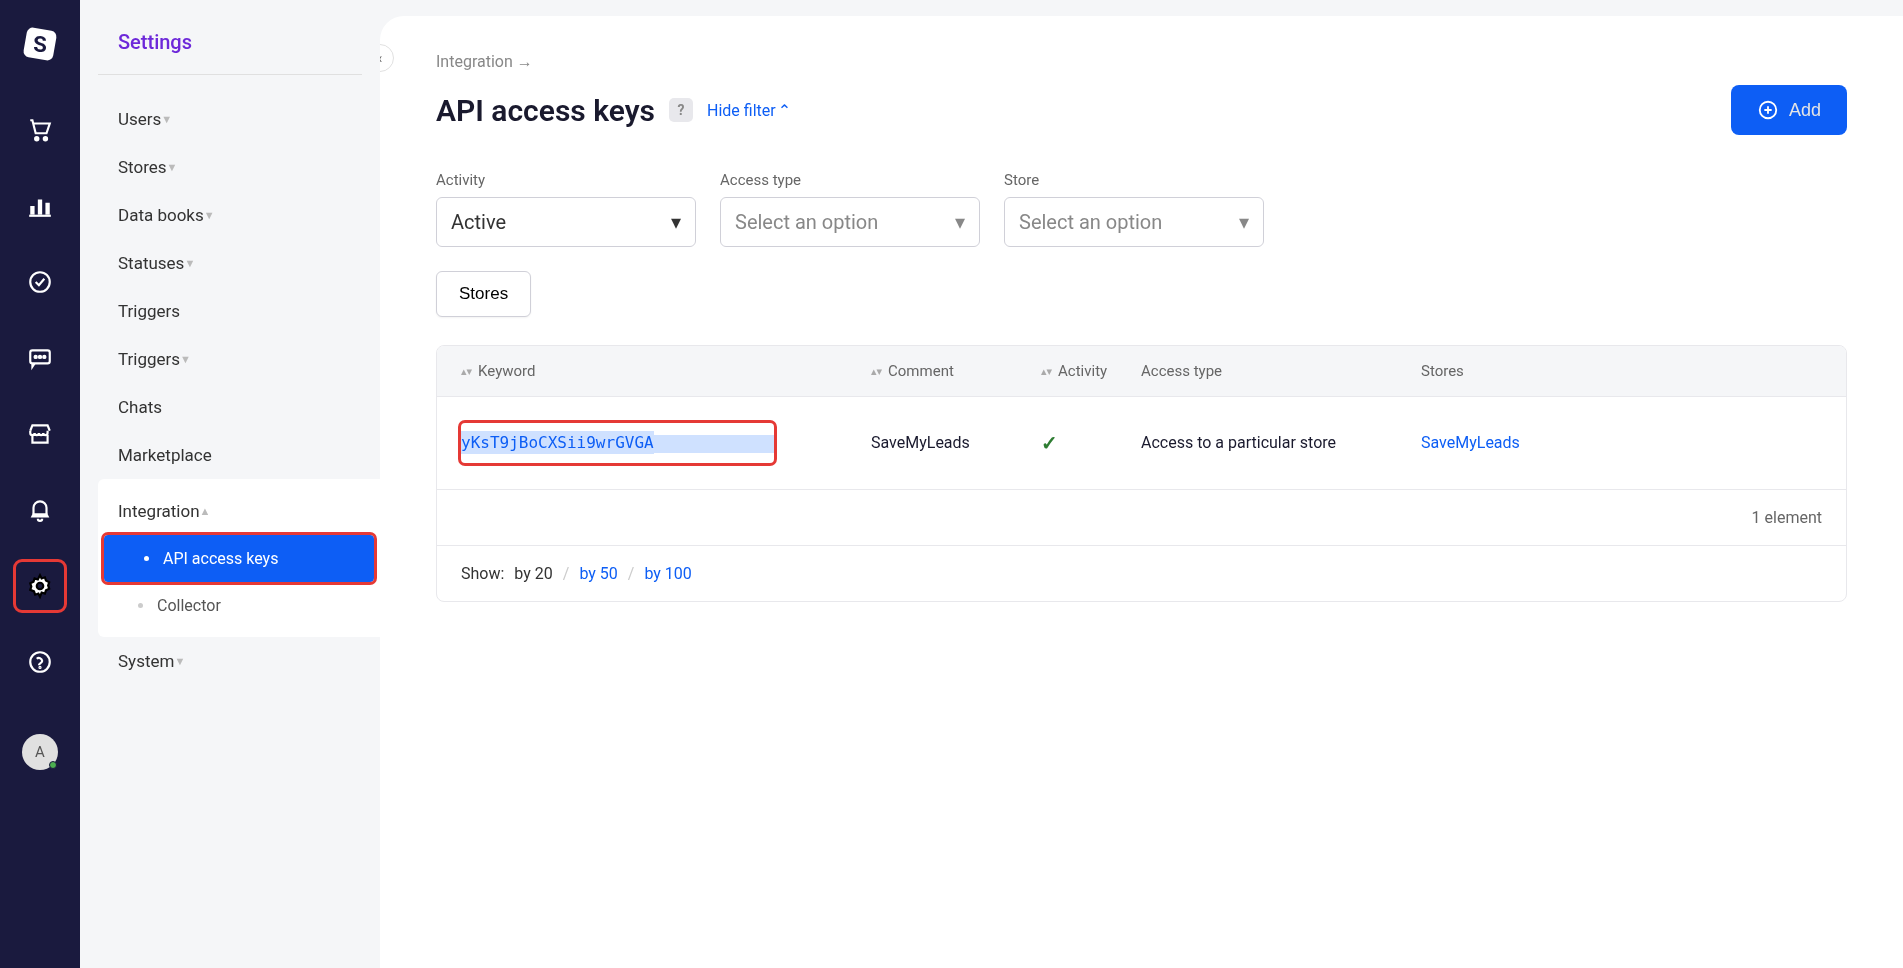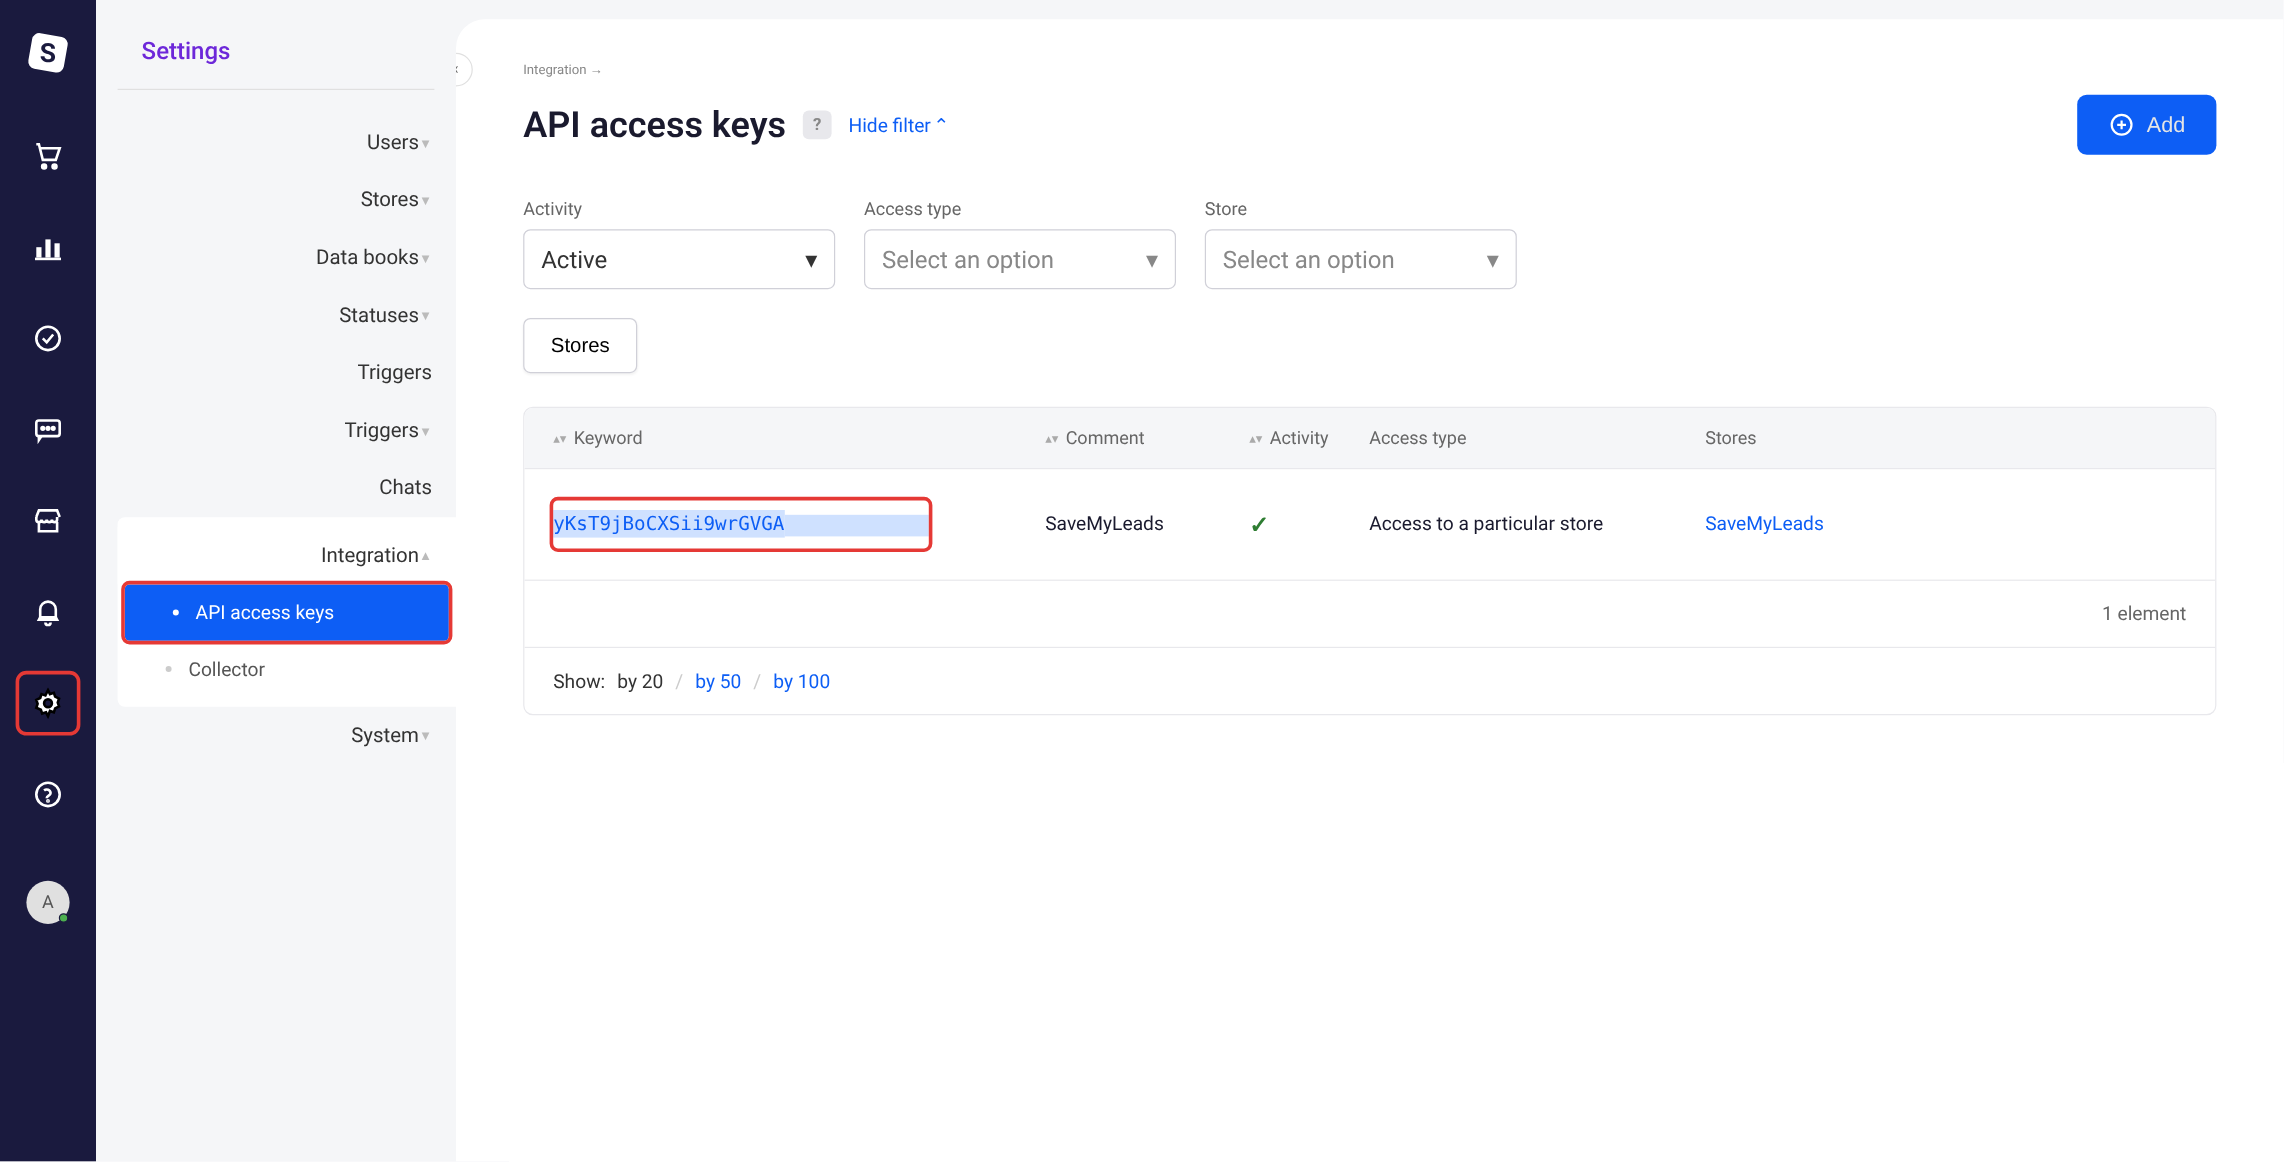--- a/index.html
+++ b/index.html
@@ -8,31 +8,31 @@
 .nav-rail { width: 80px; background: #1a1a3e; display: flex; flex-direction: column; align-items: center; padding-top: 20px; gap: 28px; flex-shrink: 0; }
 .nav-rail-item { width: 48px; height: 48px; display: flex; align-items: center; justify-content: center; color: #fff; cursor: pointer; border-radius: 6px; }
 .nav-rail-item.active { outline: 3px solid #e53935; outline-offset: 0; }
 .nav-rail-item svg { width: 26px; height: 26px; }
 .logo-item { margin-bottom: 10px; }
 .logo-item svg { width: 40px; height: 40px; }
 .avatar { width: 36px; height: 36px; border-radius: 50%; background: #e0e0e0; color: #555; display: flex; align-items: center; justify-content: center; font-size: 15px; position: relative; margin-top: 20px; }
 .avatar-dot { position: absolute; bottom: 1px; right: 1px; width: 8px; height: 8px; background: #4caf50; border-radius: 50%; border: 1px solid #1a1a3e; }
 .settings-panel { width: 300px; background: #f5f6f8; padding: 30px 0 30px 18px; flex-shrink: 0; overflow-y: auto; }
 .settings-title { font-size: 20px; font-weight: 500; color: #6d28d9; padding: 0 20px 20px; border-bottom: 1px solid #e0e0e0; margin-bottom: 20px; margin-right: 18px; }
-.settings-group { padding: 14px 20px; display: flex; justify-content: flex-end; align-items: center; cursor: pointer; color: #333; font-size: 17px; }
+.settings-group { padding: 14px 20px; display: flex; justify-content: flex-start; align-items: center; cursor: pointer; color: #333; font-size: 17px; }
 .settings-group .chev { color: #bbb; font-size: 11px; }
 .settings-sub { background: #fff; border-radius: 6px 0 0 6px; margin-left: 0; padding: 8px 0; }
 .settings-sub .settings-group { background: #fff; }
 .settings-sub-item { padding: 14px 20px 14px 40px; display: flex; align-items: center; gap: 14px; cursor: pointer; font-size: 16px; color: #555; }
 .settings-sub-item .dot { width: 5px; height: 5px; border-radius: 50%; background: #ccc; }
 .settings-sub-item.active { background: #0d5ef5; color: #fff; outline: 3px solid #e53935; outline-offset: 0; margin: 0 6px; border-radius: 4px; }
 .settings-sub-item.active .dot { background: #fff; }
 .main { flex: 1; background: #fff; border-radius: 24px 0 0 0; padding: 36px 56px; position: relative; overflow-y: auto; margin-top: 16px; }
 .collapse-btn { position: absolute; left: -14px; top: 28px; width: 28px; height: 28px; background: #fff; border: 1px solid #e0e0e0; border-radius: 50%; display: flex; align-items: center; justify-content: center; cursor: pointer; font-size: 14px; color: #666; }
-.breadcrumb { color: #888; font-size: 11px; margin-bottom: 14px; }
+.breadcrumb { color: #888; font-size: 16px; margin-bottom: 14px; }
 .page-header { display: flex; align-items: center; justify-content: space-between; margin-bottom: 36px; }
 .page-title-wrap { display: flex; align-items: center; gap: 14px; }
 .page-title { font-size: 30px; font-weight: 600; color: #1a1a2e; }
 .help-badge { width: 24px; height: 24px; background: #e8e8ec; border-radius: 5px; display: flex; align-items: center; justify-content: center; color: #888; font-size: 14px; font-weight: bold; }
 .hide-filter { color: #0d5ef5; font-size: 16px; cursor: pointer; display: flex; align-items: center; gap: 2px; }
 .add-btn { background: #0d5ef5; color: #e5e5e5; border: none; padding: 14px 26px; border-radius: 8px; font-size: 18px; font-weight: 500; display: flex; align-items: center; gap: 10px; cursor: pointer; }
 .add-btn svg { width: 22px; height: 22px; }
 .filters { display: flex; gap: 24px; margin-bottom: 24px; }
 .filter-field { display: flex; flex-direction: column; gap: 8px; }
 .filter-label { font-size: 15px; color: #666; }
@@ -155,20 +155,23 @@
     <div class="settings-group">
         <span>Triggers</span>
       </div>
     <div class="settings-group">
         <span>Triggers</span>
         <span class="chev">▼</span>
       </div>
     <div class="settings-group">
         <span>Chats</span>
       </div>
+    <div class="settings-group">
+        <span>Marketplace</span>
+      </div>
     <div class="settings-sub">
       <div class="settings-group">
           <span>Integration</span>
           <span class="chev">▲</span>
         </div>
       <div class="settings-sub-item active">
           <span class="dot"></span>
           <span>API access keys</span>
         </div>
       <div class="settings-sub-item">

